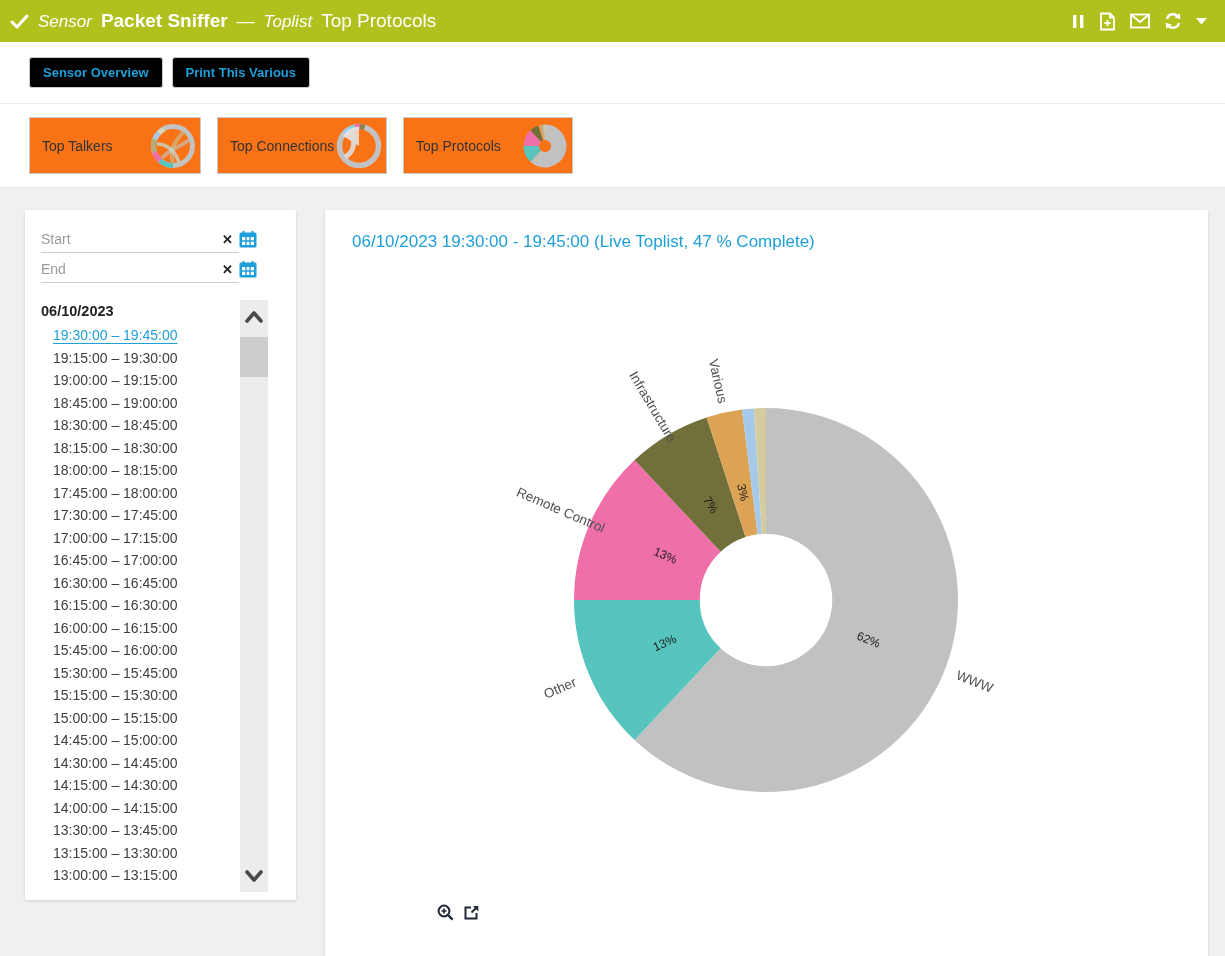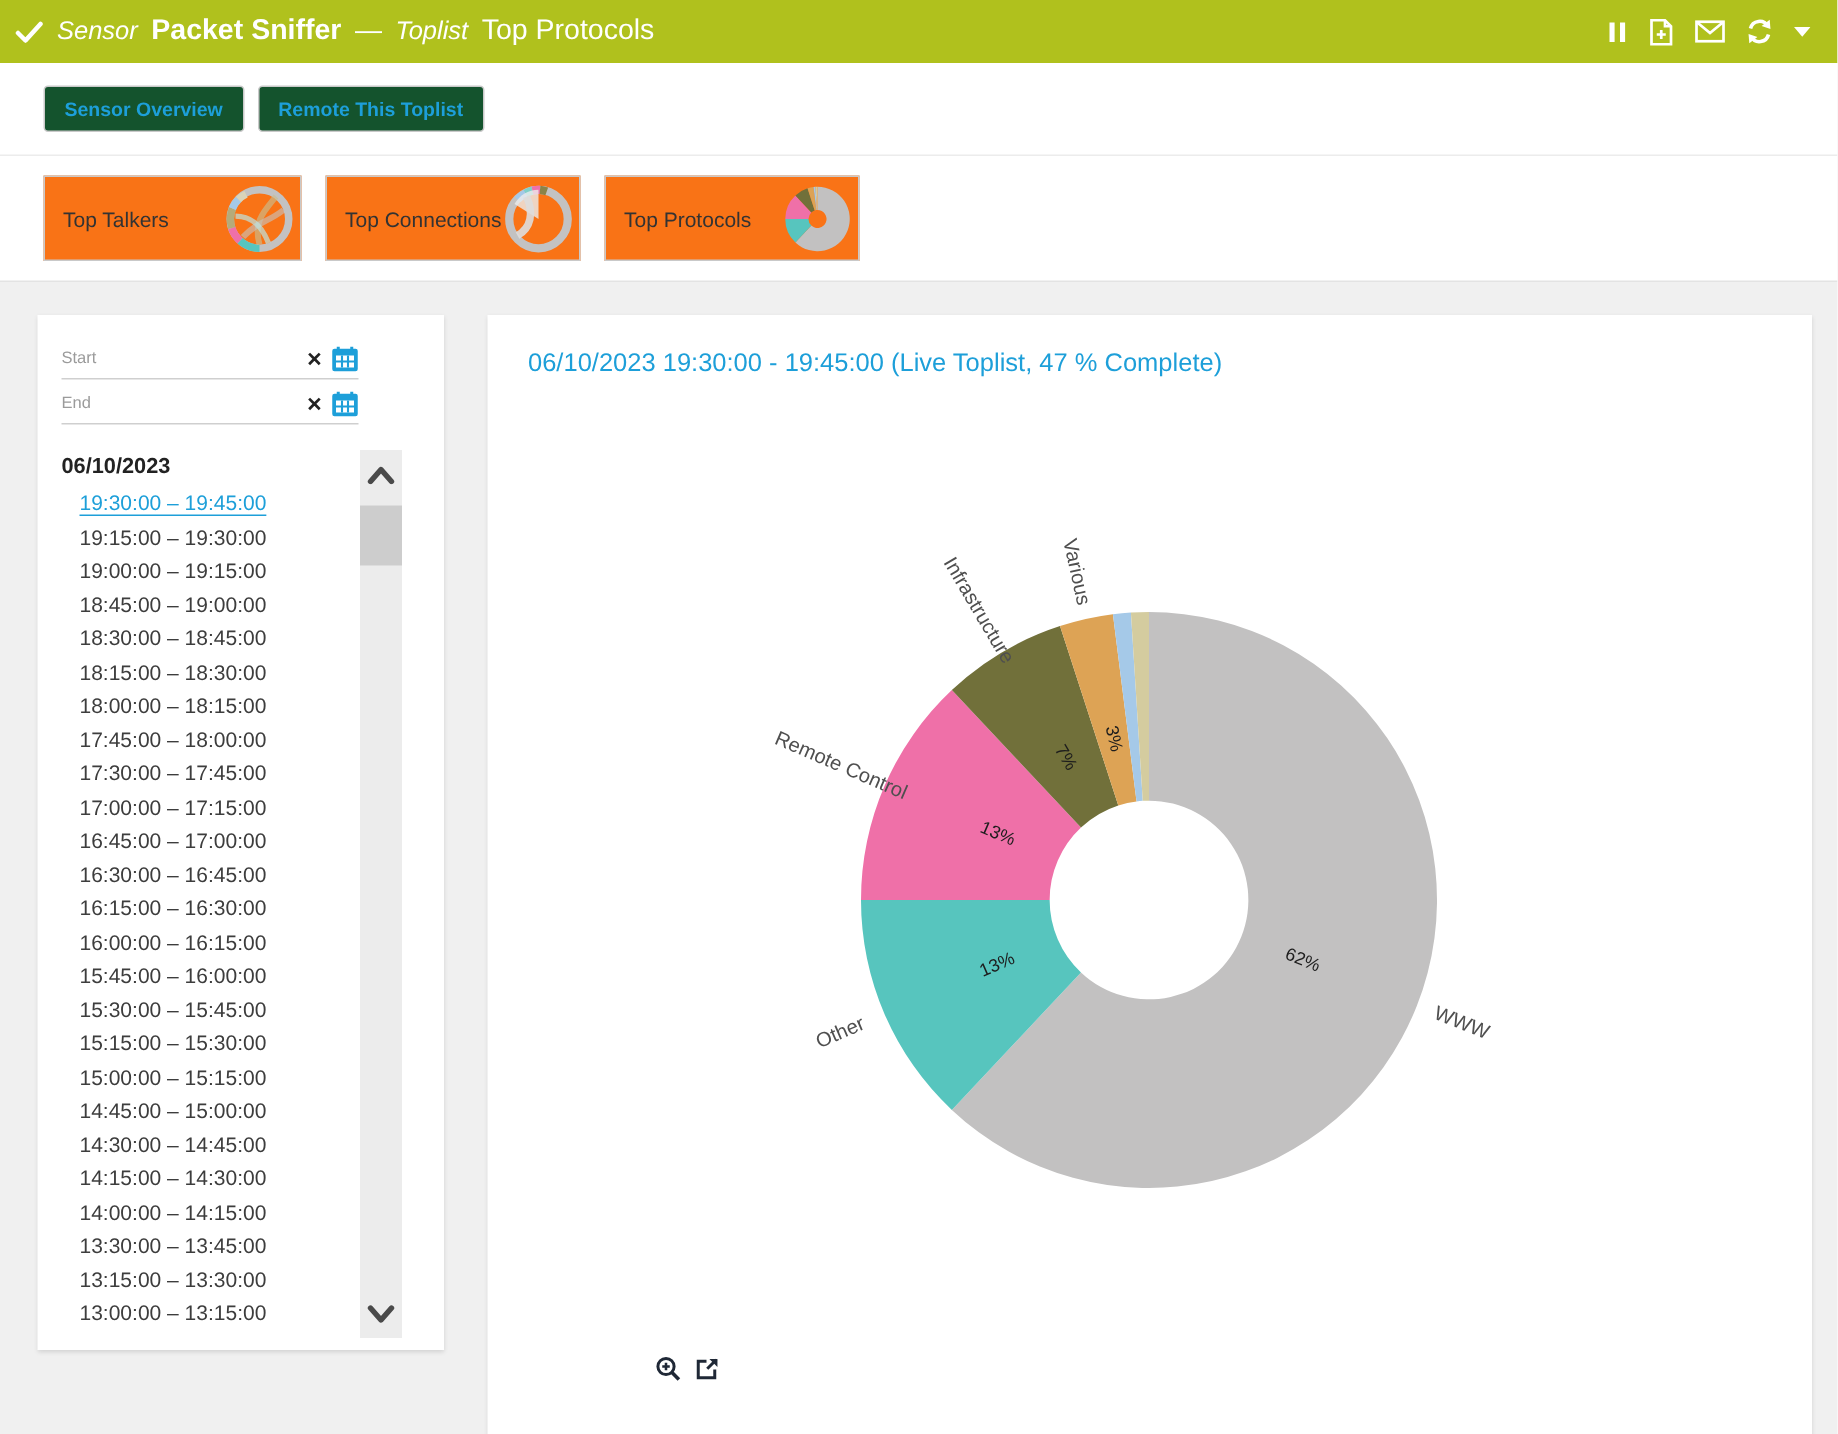--- a/index.html
+++ b/index.html
@@ -16,40 +16,40 @@
   .h-dash   { font-size:18px; }
   .check-wrap { display:flex; align-items:center; margin-right:9px; }
   .header-icons { margin-left:auto; display:flex; align-items:center; gap:13px; }
   .header-icons svg { display:block; }
 
   
   .top-section { position:absolute; top:42px; left:0; width:1225px; height:146px; background:#ffffff; border-bottom:1px solid #e3e3e3; }
   .divider-1 { position:absolute; top:61px; left:0; width:1225px; border-top:1px solid #ececec; }
 
   .btn-row { position:absolute; top:15px; left:29px; display:flex; gap:9px; }
-  .btn { height:31px; padding:0 13px; background:#14532d; border:1px solid #c9c9c9; border-radius:3px;
+  .btn { height:31px; padding:0 13px; background:#000000; border:1px solid #c9c9c9; border-radius:3px;
     color:#1d9fd9; font-weight:bold; font-size:13px; display:flex; align-items:center; cursor:pointer; }
 
   .tab-row { position:absolute; top:75px; left:29px; display:flex; gap:16px; }
   .tab-card { width:170px; height:57px; background:#f97316; border:1px solid #c9c9c9;
     display:flex; align-items:center; padding-left:12px; cursor:pointer; }
   .tab-card:first-child { width:172px; }
   .tab-label { font-size:14px; color:#333; flex:1; }
   .tab-icon { width:48px; height:48px; margin-right:3px; flex:none; }
 
   
   .filter-panel { position:absolute; left:25px; top:210px; width:271px; height:690px;
     background:#fff; box-shadow:0 1px 3px rgba(0,0,0,.13); }
   .chart-panel { position:absolute; left:325px; top:210px; width:883px; height:830px;
     background:#fff; box-shadow:0 1px 3px rgba(0,0,0,.13); }
 
   
   .date-row { position:absolute; left:16px; width:198px; height:27px; border-bottom:1px solid #cfcfcf;
     display:flex; align-items:center; }
-  .date-row input { border:none; outline:none; flex:1; font-size:11px; color:#ec4899;
+  .date-row input { border:none; outline:none; flex:1; font-size:14px; color:#ec4899;
     font-family:"Liberation Sans", sans-serif; background:transparent; }
   .date-row input::placeholder { color:#9b9b9b; opacity:1; }
   .clear-x { font-size:13px; font-weight:bold; color:#222; cursor:pointer; margin-right:6px; line-height:1; }
   .cal-btn { cursor:pointer; display:flex; align-items:center; }
   #start-row { top:16px; } #end-row { top:46px; }
 
   .date-header { position:absolute; left:16px; top:93px; font-size:14.5px; font-weight:bold; color:#222; }
 
   .interval-list { position:absolute; left:16px; top:114px; width:190px; list-style:none; }
   .interval-list li { height:22.5px; line-height:22.5px; font-size:14px; color:#3d3d3d; cursor:pointer; white-space:nowrap;margin-left:12px; }
@@ -117,21 +117,21 @@
       <svg width="11" height="7" viewBox="0 0 11 7">
           <polygon points="0,0 11,0 5.5,6.5" fill="#fff"></polygon>
         </svg>
     </span>
   </span>
 </div>
 
 <div class="top-section">
   <div class="btn-row">
     <button class="btn">Sensor Overview</button>
-    <button class="btn">Remote This Toplist</button>
+    <button class="btn">Print This Various</button>
   </div>
   <div class="divider-1"></div>
   <div class="tab-row">
     <div class="tab-card">
       <span class="tab-label">Top Talkers</span>
       <svg class="tab-icon" viewBox="0 0 48 48">
         <circle cx="24" cy="24" r="19.5" fill="none" stroke="#c3c2c2" stroke-width="5"></circle>
         <path d="M24 43.5 a19.5 19.5 0 0 1 -13 -5" fill="none" stroke="#57c5be" stroke-width="5"></path>
         <path d="M11 38.5 a19.5 19.5 0 0 1 -5.5 -8.5" fill="none" stroke="#ef70a8" stroke-width="5"></path>
         <path d="M5.5 30 a19.5 19.5 0 0 1 0.5 -13" fill="none" stroke="#b5ab7a" stroke-width="5"></path>

